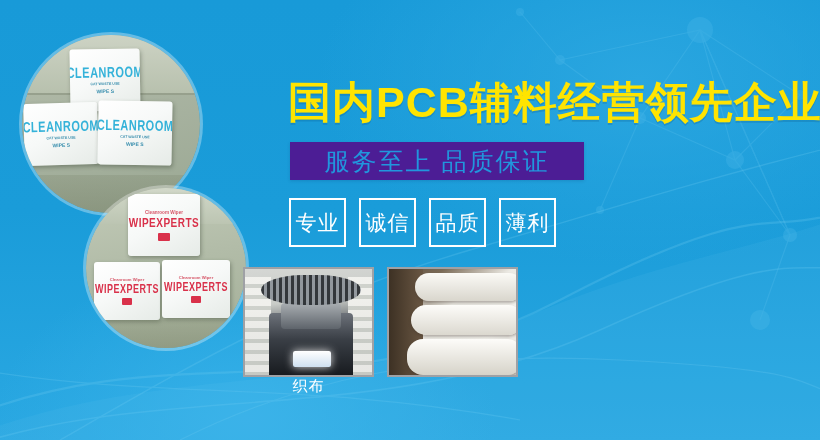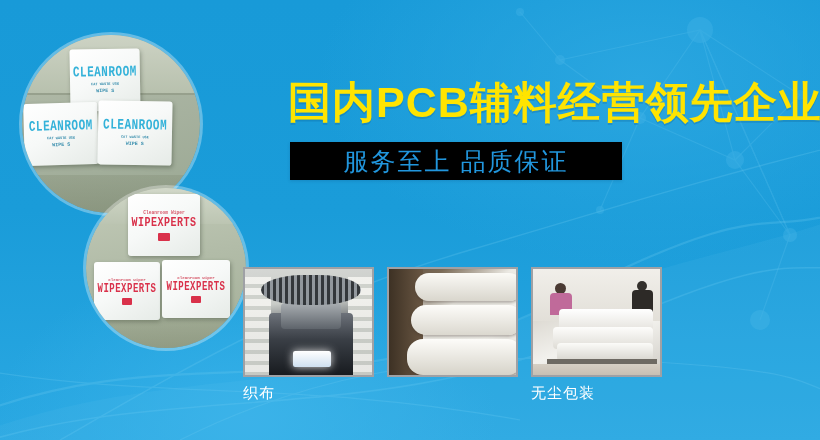--- a/index.html
+++ b/index.html
@@ -22,21 +22,20 @@
       linear-gradient(180deg,#189ad8 0%,#1a9cd9 48%,#2aa8e2 100%);
   }
   .bg-net{position:absolute;inset:0;opacity:.5;}
   .bg-swoosh{position:absolute;inset:0;opacity:.85;}
 
   
   .circle{
     position:absolute;border-radius:50%;
     overflow:hidden;
     box-shadow:0 0 0 3px rgba(255,255,255,.33);
-    font-family:Liberation Mono, monospace;
   }
   .circle-big{left:22px;top:35px;width:178px;height:178px;}
   .circle-small{left:86px;top:188px;width:160px;height:160px;}
 
   .photo-inner{position:absolute;inset:0;}
 
   
   .scene-clean{background:linear-gradient(165deg,#b9c2ae 0%,#aab4a2 38%,#9aa893 100%);}
   .scene-wipe{background:linear-gradient(170deg,#c3cbb8 0%,#b2bca8 45%,#a3ae97 100%);}
 
@@ -64,22 +63,22 @@
     font-size:43px;font-weight:bold;
     color:#ffe400;
     letter-spacing:1px;
     white-space:nowrap;
     text-shadow:0 2px 0 rgba(0,60,110,.18);
   }
 
   
   .subtitle-bar{
     position:absolute;left:290px;top:142px;
-    width:332px;height:38px;
-    background:#000000;
+    width:294px;height:38px;
+    background:#4c1d95;
     display:flex;align-items:center;justify-content:center;
     box-shadow:0 1px 3px rgba(0,50,90,.18);
   }
   .subtitle-text{
     color:#2196dd;font-size:25px;letter-spacing:2px;white-space:nowrap;
   }
 
   
   .badges{
     position:absolute;left:289px;top:198px;
@@ -100,21 +99,21 @@
   }
   .cell{width:131px;}
   .thumb{
     width:131px;height:110px;
     border:2px solid rgba(255,255,255,.55);
     box-sizing:border-box;
     position:relative;overflow:hidden;
     background:#2a3038;
   }
   .caption{
-    margin-top:7px;
+    text-align:center;
     color:#ffffff;font-size:15px;letter-spacing:1px;white-space:nowrap;font-family:Liberation Serif, serif;
   }
 
   
   .sc-knit{background:linear-gradient(175deg,#d5d7d4 0%,#c9ccc8 32%,#4a4f55 58%,#1b1f24 100%);}
   .sc-roll{background:linear-gradient(150deg,#5a4a3a 0%,#7a6a56 18%,#eceae4 40%,#f6f5f1 70%,#d9d6ce 100%);}
   .sc-laser{background:linear-gradient(165deg,#dfe3e6 0%,#c8ced4 26%,#4a5560 44%,#2f3a46 62%,#e9ecee 100%);}
   .sc-pack{background:linear-gradient(160deg,#e9e7e2 0%,#dedbd4 35%,#f2f1ed 62%,#cfccc5 100%);}
   .sh{position:absolute;}
 </style>
@@ -215,20 +214,26 @@
       <div class="sh" style="left:0;top:132px;width:160px;height:28px;background:linear-gradient(180deg,rgba(120,130,105,.2),rgba(120,130,105,.45));"></div>
     </div>
   </div>
 
   <div class="headline">国内PCB辅料经营领先企业</div>
 
   <div class="subtitle-bar">
     <span class="subtitle-text">服务至上 品质保证</span>
   </div>
 
+  <div class="badges">
+    <div class="badge">专业</div>
+    <div class="badge">诚信</div>
+    <div class="badge">品质</div>
+    <div class="badge">薄利</div>
+  </div>
 
   <div class="strip">
 
     <div class="cell">
       <div class="thumb">
         <div class="photo-inner sc-knit"></div>
 
         <div class="sh" style="left:0;top:8px;width:26px;height:100px;background:repeating-linear-gradient(180deg,#f2f2ee 0 7px,#cfd2cc 7px 11px);opacity:.95;"></div>
         <div class="sh" style="left:103px;top:8px;width:26px;height:100px;background:repeating-linear-gradient(180deg,#f2f2ee 0 7px,#cfd2cc 7px 11px);opacity:.95;"></div>
 
@@ -247,37 +252,15 @@
       <div class="thumb">
         <div class="photo-inner sc-roll"></div>
         <div class="sh" style="left:0;top:0;width:34px;height:110px;background:linear-gradient(90deg,#3d3124,#6a5743);"></div>
         <div class="sh" style="left:26px;top:4px;width:108px;height:28px;background:linear-gradient(180deg,#fbfaf6,#d9d6cd);border-radius:14px;box-shadow:0 2px 3px rgba(60,50,40,.35);"></div>
         <div class="sh" style="left:22px;top:36px;width:112px;height:30px;background:linear-gradient(180deg,#fdfcf9,#dbd8cf);border-radius:15px;box-shadow:0 2px 3px rgba(60,50,40,.35);"></div>
         <div class="sh" style="left:18px;top:70px;width:116px;height:36px;background:linear-gradient(180deg,#fdfcf9,#d6d3c9);border-radius:16px;box-shadow:0 2px 3px rgba(60,50,40,.35);"></div>
       </div>
     </div>
 
 
-    <div class="cell">
-      <div class="thumb">
-        <div class="photo-inner sc-pack"></div>
-        <div class="sh" style="left:0;top:0;width:131px;height:52px;background:linear-gradient(180deg,#f1efea,#e2dfd8);"></div>
-
-        <div class="sh" style="left:22px;top:14px;width:11px;height:11px;background:#4a3a33;border-radius:50%;"></div>
-        <div class="sh" style="left:17px;top:24px;width:22px;height:22px;background:#c06a9a;border-radius:4px 4px 0 0;"></div>
-
-        <div class="sh" style="left:104px;top:12px;width:10px;height:10px;background:#33302c;border-radius:50%;"></div>
-        <div class="sh" style="left:99px;top:21px;width:21px;height:22px;background:#2d2a27;border-radius:4px 4px 0 0;"></div>
-
-        <div class="sh" style="left:26px;top:40px;width:94px;height:22px;background:linear-gradient(180deg,#ffffff,#e4e2dc);border-radius:4px;"></div>
-        <div class="sh" style="left:20px;top:58px;width:100px;height:22px;background:linear-gradient(180deg,#fdfdfb,#dedcd5);border-radius:4px;"></div>
-        <div class="sh" style="left:24px;top:74px;width:96px;height:18px;background:linear-gradient(180deg,#fbfbf8,#d7d5ce);border-radius:4px;"></div>
-
-        <div class="sh" style="left:14px;top:90px;width:110px;height:5px;background:#6e6a63;"></div>
-        <div class="sh" style="left:34px;top:95px;width:5px;height:15px;background:#5b5751;"></div>
-        <div class="sh" style="left:100px;top:95px;width:5px;height:15px;background:#5b5751;"></div>
-        <div class="sh" style="left:0;top:95px;width:131px;height:15px;background:linear-gradient(180deg,#d6cfc4,#c2baae);"></div>
-      </div>
-      <div class="caption">无尘包装</div>
-    </div>
 
   </div>
 </div>
 
 </body></html>

